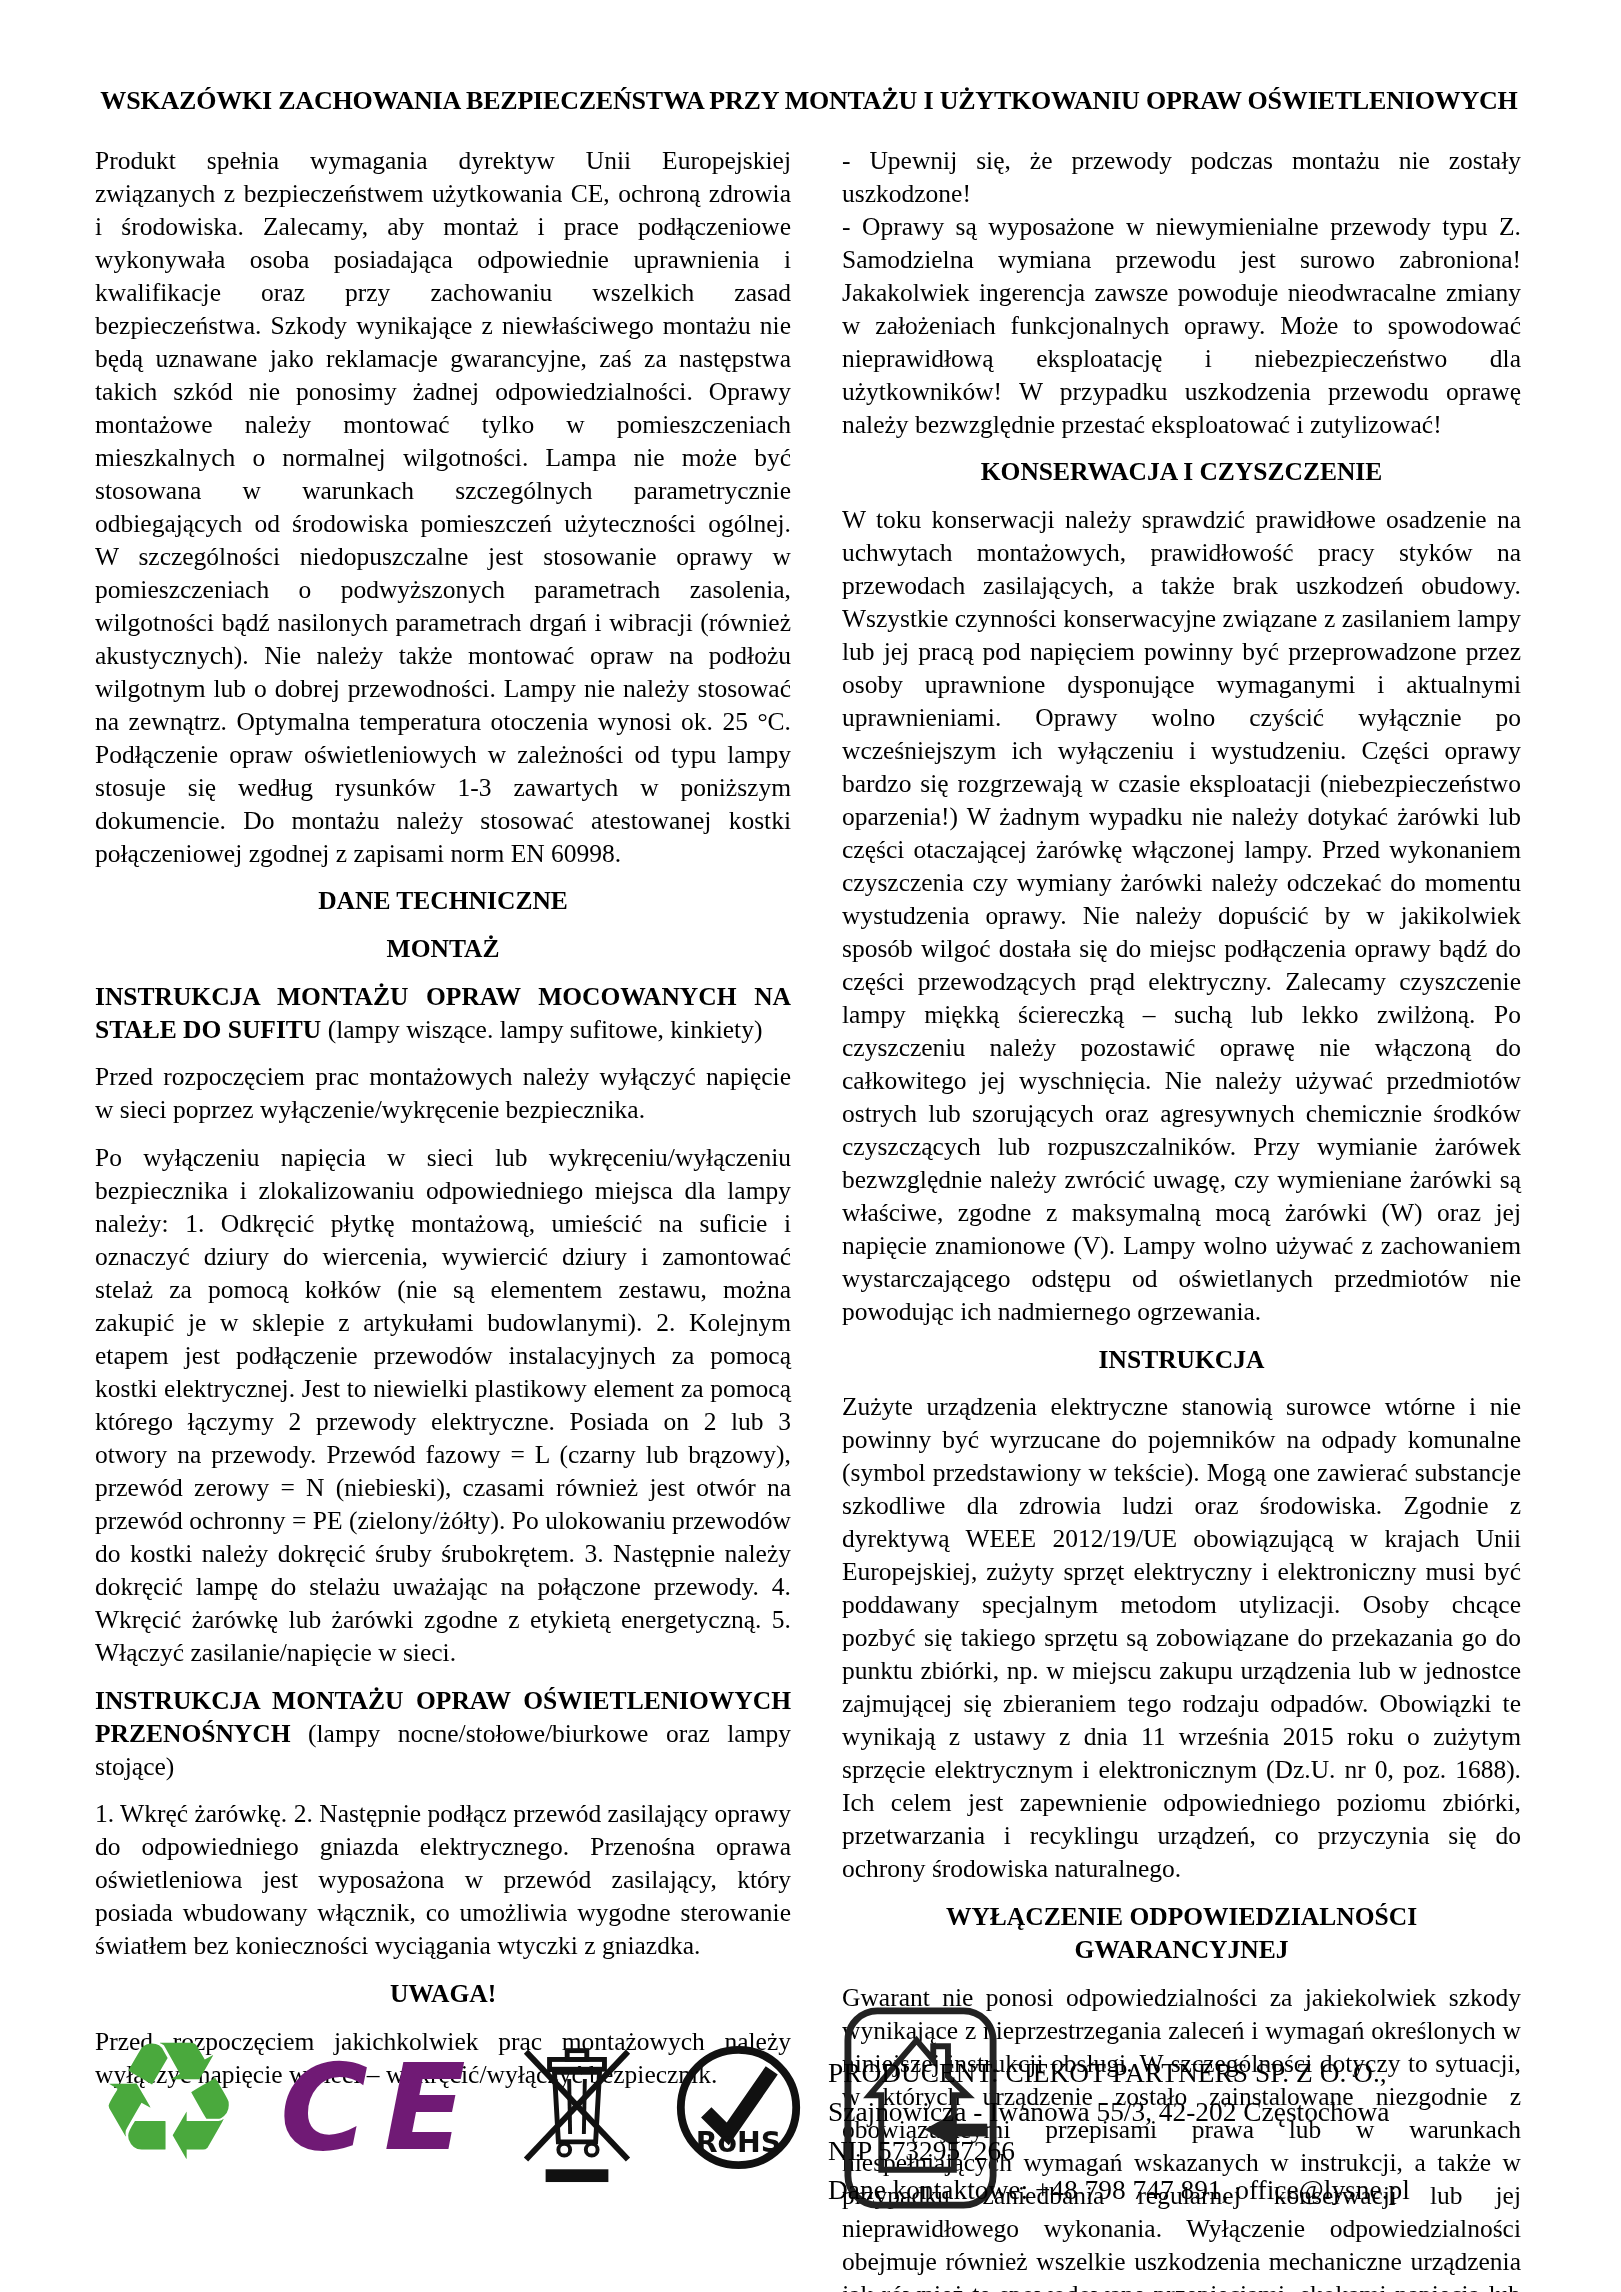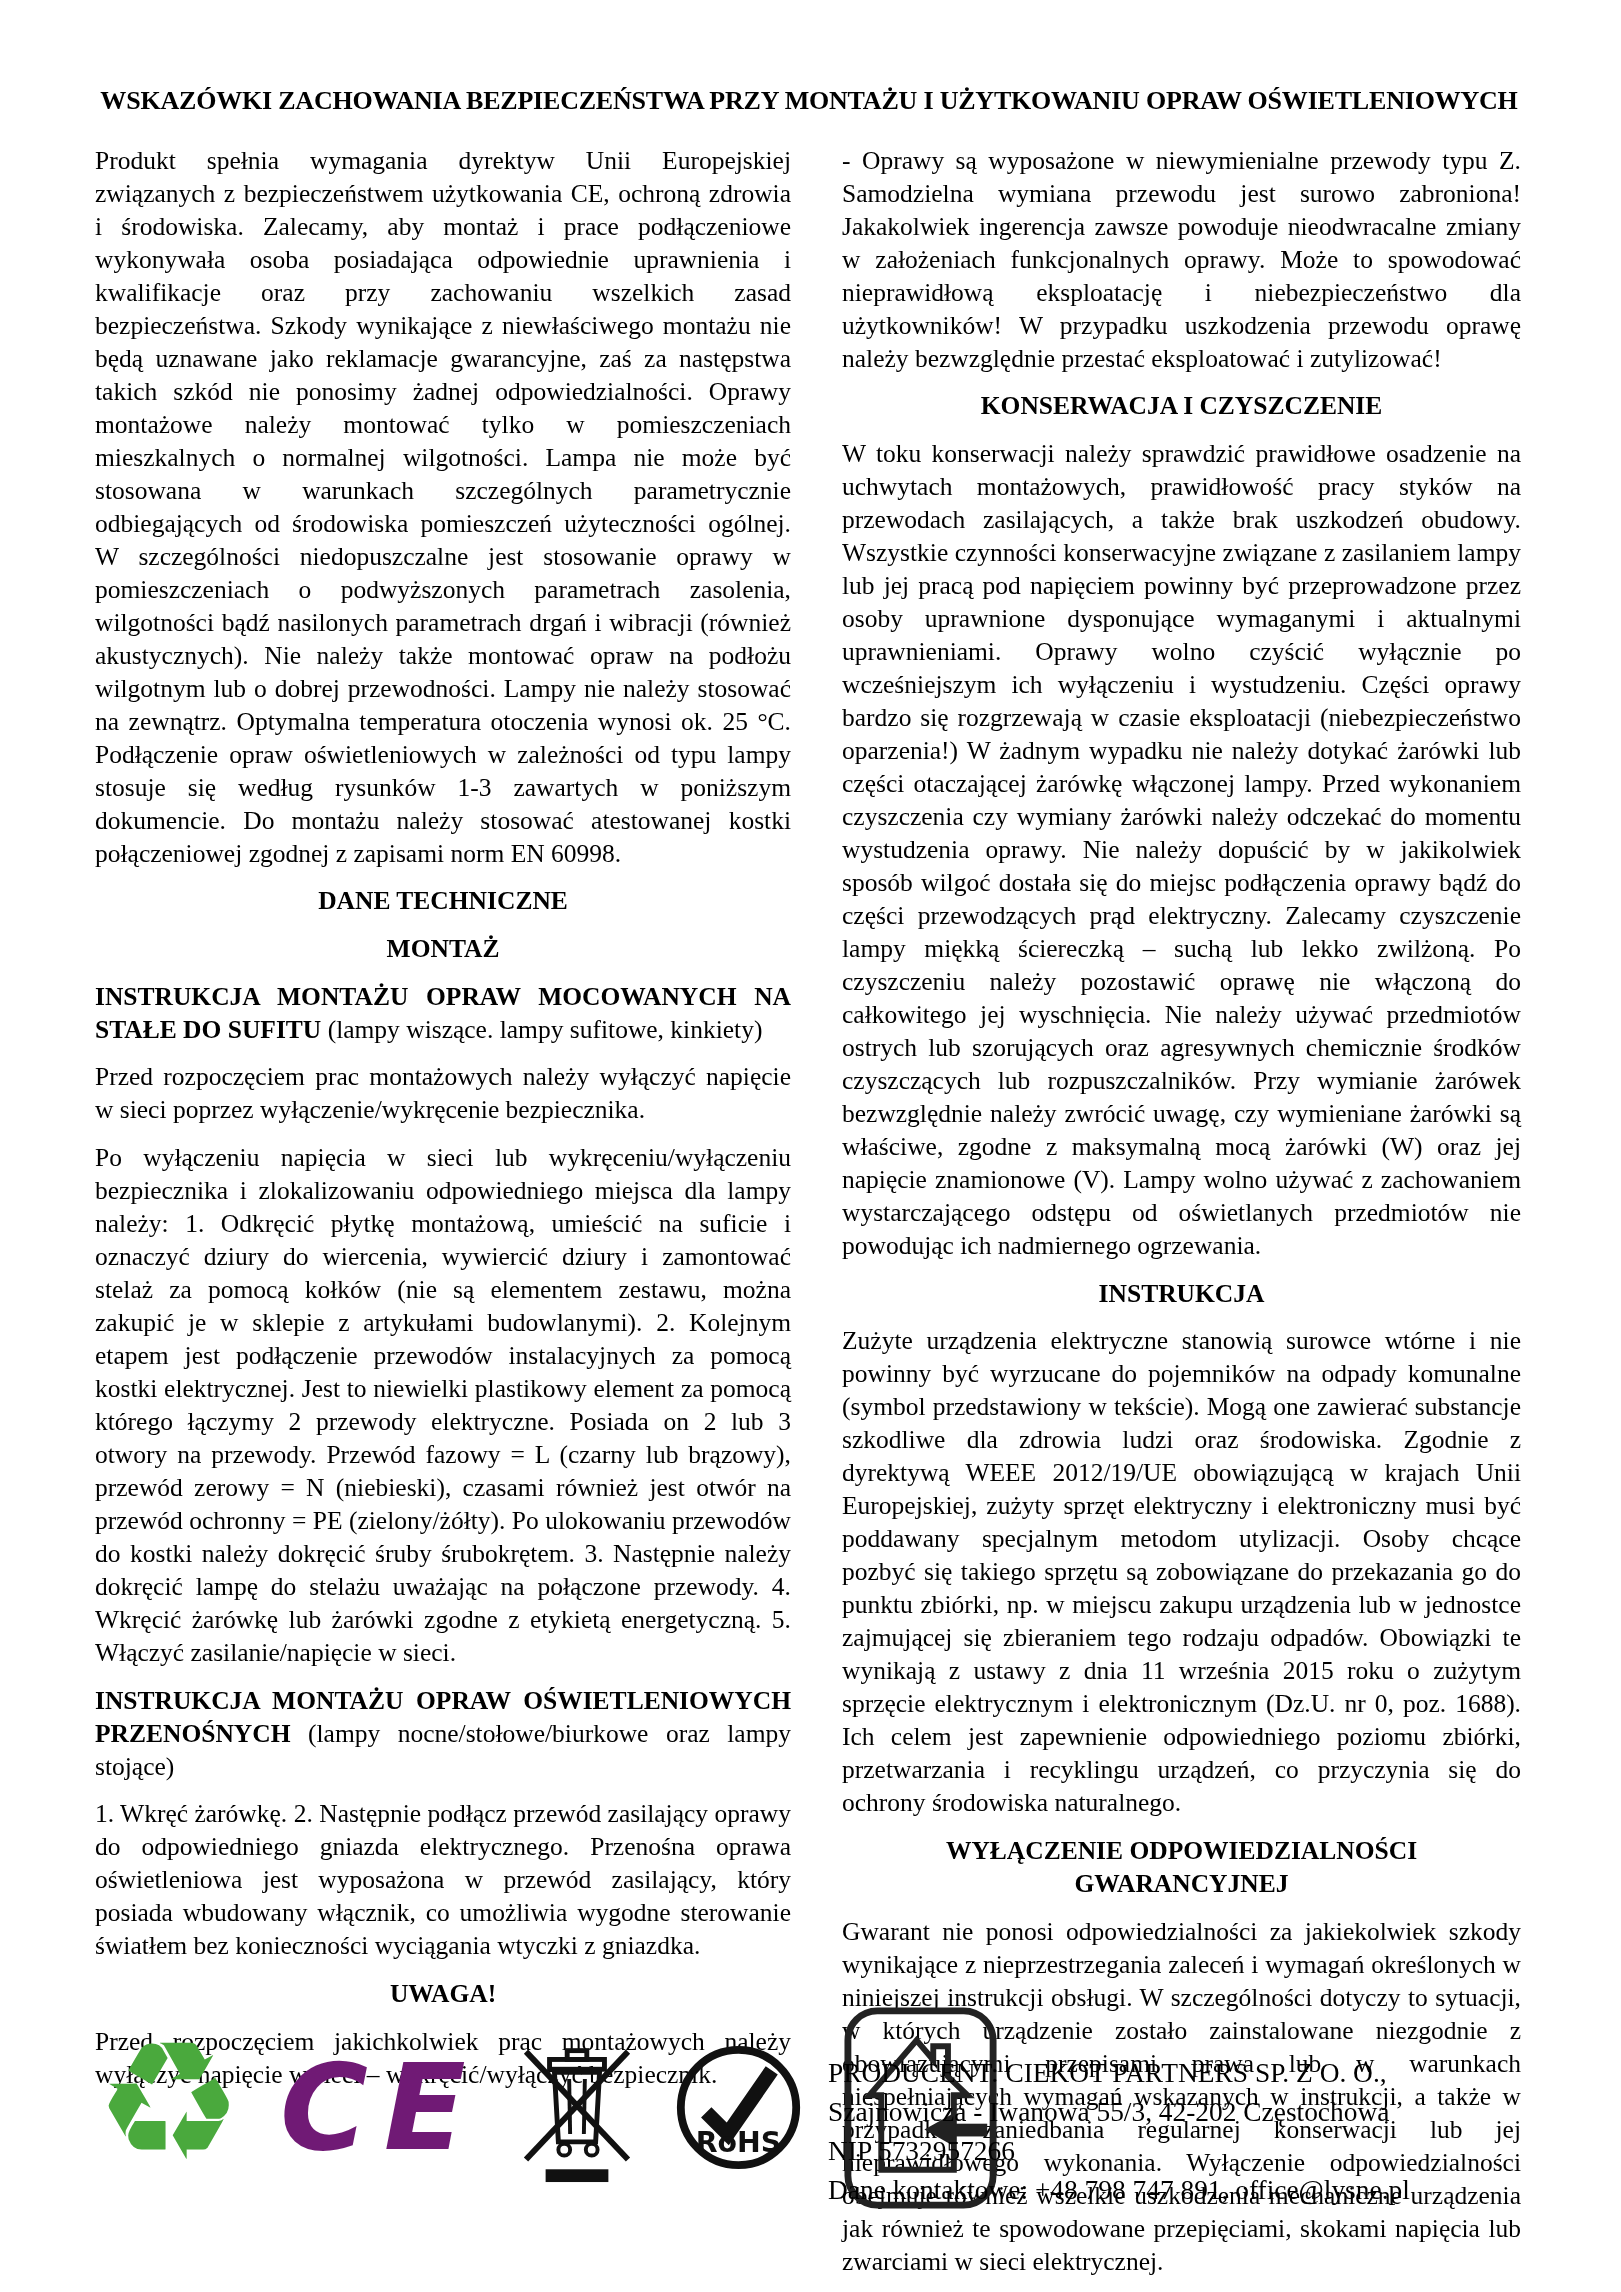--- a/index.html
+++ b/index.html
@@ -55,20 +55,21 @@
       <p class="para">Po wyłączeniu napięcia w sieci lub wykręceniu/wyłączeniu bezpiecznika i zlokalizowaniu odpowiedniego miejsca dla lampy należy: 1. Odkręcić płytkę montażową, umieścić na suficie i oznaczyć dziury do wiercenia, wywiercić dziury i zamontować stelaż za pomocą kołków (nie są elementem zestawu, można zakupić je w sklepie z artykułami budowlanymi). 2. Kolejnym etapem jest podłączenie przewodów instalacyjnych za pomocą kostki elektrycznej. Jest to niewielki plastikowy element za pomocą którego łączymy 2 przewody elektryczne. Posiada on 2 lub 3 otwory na przewody. Przewód fazowy = L (czarny lub brązowy), przewód zerowy = N (niebieski), czasami również jest otwór na przewód ochronny = PE (zielony/żółty). Po ulokowaniu przewodów do kostki należy dokręcić śruby śrubokrętem. 3. Następnie należy dokręcić lampę do stelażu uważając na połączone przewody. 4. Wkręcić żarówkę lub żarówki zgodne z etykietą energetyczną. 5. Włączyć zasilanie/napięcie w sieci.</p>
 
       <p class="para"><b>INSTRUKCJA MONTAŻU OPRAW OŚWIETLENIOWYCH PRZENOŚNYCH</b><span> (lampy nocne/stołowe/biurkowe oraz lampy stojące)</span></p>
       <p class="para">1. Wkręć żarówkę. 2. Następnie podłącz przewód zasilający oprawy do odpowiedniego gniazda elektrycznego. Przenośna oprawa oświetleniowa jest wyposażona w przewód zasilający, który posiada wbudowany włącznik, co umożliwia wygodne sterowanie światłem bez konieczności wyciągania wtyczki z gniazdka.</p>
 
       <p class="h">UWAGA!</p>
       <p class="para">Przed rozpoczęciem jakichkolwiek prac montażowych należy wyłączyć napięcie w sieci – wykręcić/wyłączyć bezpiecznik.</p>
     </div>
 
     <div class="col right">
+      <p class="para b1">-  Upewnij się, że przewody podczas montażu nie zostały uszkodzone!</p>
       <p class="para">-  Oprawy są wyposażone w niewymienialne przewody typu Z. Samodzielna wymiana przewodu jest surowo zabroniona! Jakakolwiek ingerencja zawsze powoduje nieodwracalne zmiany w założeniach funkcjonalnych oprawy. Może to spowodować nieprawidłową eksploatację i niebezpieczeństwo dla użytkowników! W przypadku uszkodzenia przewodu oprawę należy bezwzględnie przestać eksploatować i zutylizować!</p>
 
       <p class="h">KONSERWACJA I CZYSZCZENIE</p>
       <p class="para">W toku konserwacji należy sprawdzić prawidłowe osadzenie na uchwytach montażowych, prawidłowość pracy styków na przewodach zasilających, a także brak uszkodzeń obudowy. Wszystkie czynności konserwacyjne związane z zasilaniem lampy lub jej pracą pod napięciem powinny być przeprowadzone przez osoby uprawnione dysponujące wymaganymi i aktualnymi uprawnieniami. Oprawy wolno czyścić wyłącznie po wcześniejszym ich wyłączeniu i wystudzeniu. Części oprawy bardzo się rozgrzewają w czasie eksploatacji (niebezpieczeństwo oparzenia!) W żadnym wypadku nie należy dotykać żarówki lub części otaczającej żarówkę włączonej lampy. Przed wykonaniem czyszczenia czy wymiany żarówki należy odczekać do momentu wystudzenia oprawy. Nie należy dopuścić by w jakikolwiek sposób wilgoć dostała się do miejsc podłączenia oprawy bądź do części przewodzących prąd elektryczny. Zalecamy czyszczenie lampy miękką ściereczką – suchą lub lekko zwilżoną. Po czyszczeniu należy pozostawić oprawę nie włączoną do całkowitego jej wyschnięcia. Nie należy używać przedmiotów ostrych lub szorujących oraz agresywnych chemicznie środków czyszczących lub rozpuszczalników. Przy wymianie żarówek bezwzględnie należy zwrócić uwagę, czy wymieniane żarówki są właściwe, zgodne z maksymalną mocą żarówki (W) oraz jej napięcie znamionowe (V). Lampy wolno używać z zachowaniem wystarczającego odstępu od oświetlanych przedmiotów nie powodując ich nadmiernego ogrzewania.</p>
 
       <p class="h">INSTRUKCJA</p>
       <p class="para">Zużyte urządzenia elektryczne stanowią surowce wtórne i nie powinny być wyrzucane do pojemników na odpady komunalne (symbol przedstawiony w tekście). Mogą one zawierać substancje szkodliwe dla zdrowia ludzi oraz środowiska. Zgodnie z dyrektywą WEEE 2012/19/UE obowiązującą w krajach Unii Europejskiej, zużyty sprzęt elektryczny i elektroniczny musi być poddawany specjalnym metodom utylizacji. Osoby chcące pozbyć się takiego sprzętu są zobowiązane do przekazania go do punktu zbiórki, np. w miejscu zakupu urządzenia lub w jednostce zajmującej się zbieraniem tego rodzaju odpadów. Obowiązki te wynikają z ustawy z dnia 11 września 2015 roku o zużytym sprzęcie elektrycznym i elektronicznym (Dz.U. nr 0, poz. 1688). Ich celem jest zapewnienie odpowiedniego poziomu zbiórki, przetwarzania i recyklingu urządzeń, co przyczynia się do ochrony środowiska naturalnego.</p>
 
       <p class="h">WYŁĄCZENIE ODPOWIEDZIALNOŚCI GWARANCYJNEJ</p>
       <p class="para">Gwarant nie ponosi odpowiedzialności za jakiekolwiek szkody wynikające z nieprzestrzegania zaleceń i wymagań określonych w niniejszej instrukcji obsługi. W szczególności dotyczy to sytuacji, w których urządzenie zostało zainstalowane niezgodnie z obowiązującymi przepisami prawa lub w warunkach niespełniających wymagań wskazanych w instrukcji, a także w przypadku zaniedbania regularnej konserwacji lub jej nieprawidłowego wykonania. Wyłączenie odpowiedzialności obejmuje również wszelkie uszkodzenia mechaniczne urządzenia jak również te spowodowane przepięciami, skokami napięcia lub zwarciami w sieci elektrycznej.</p>

